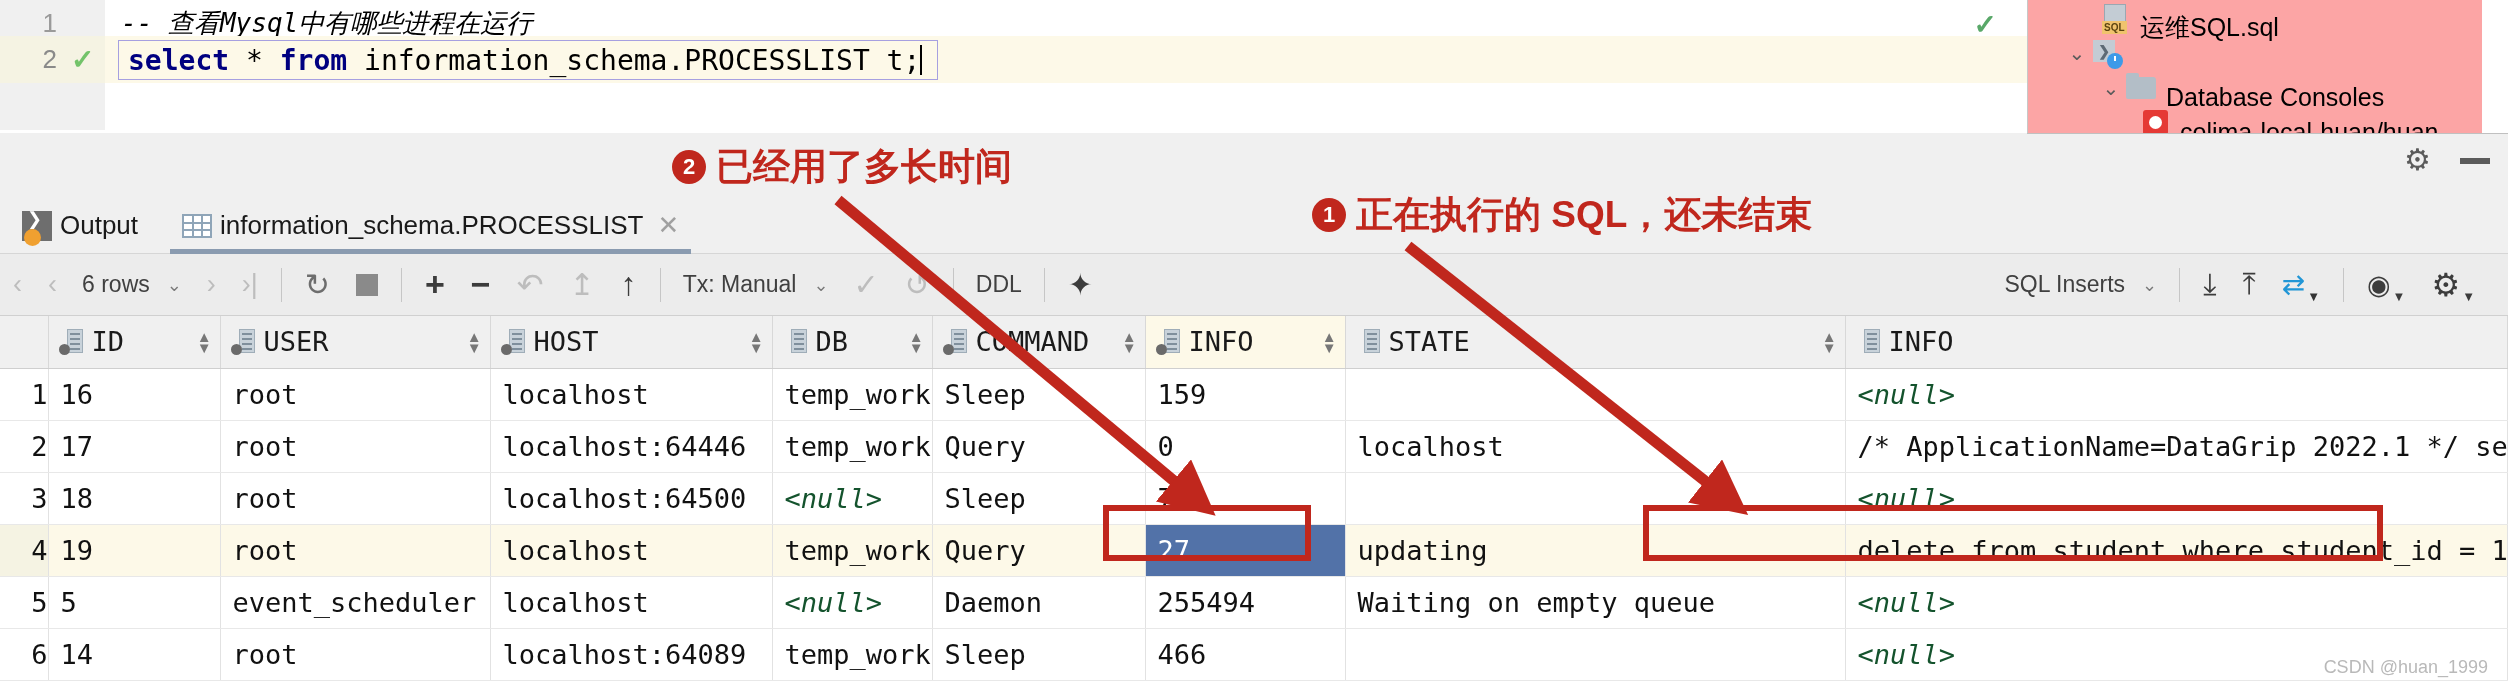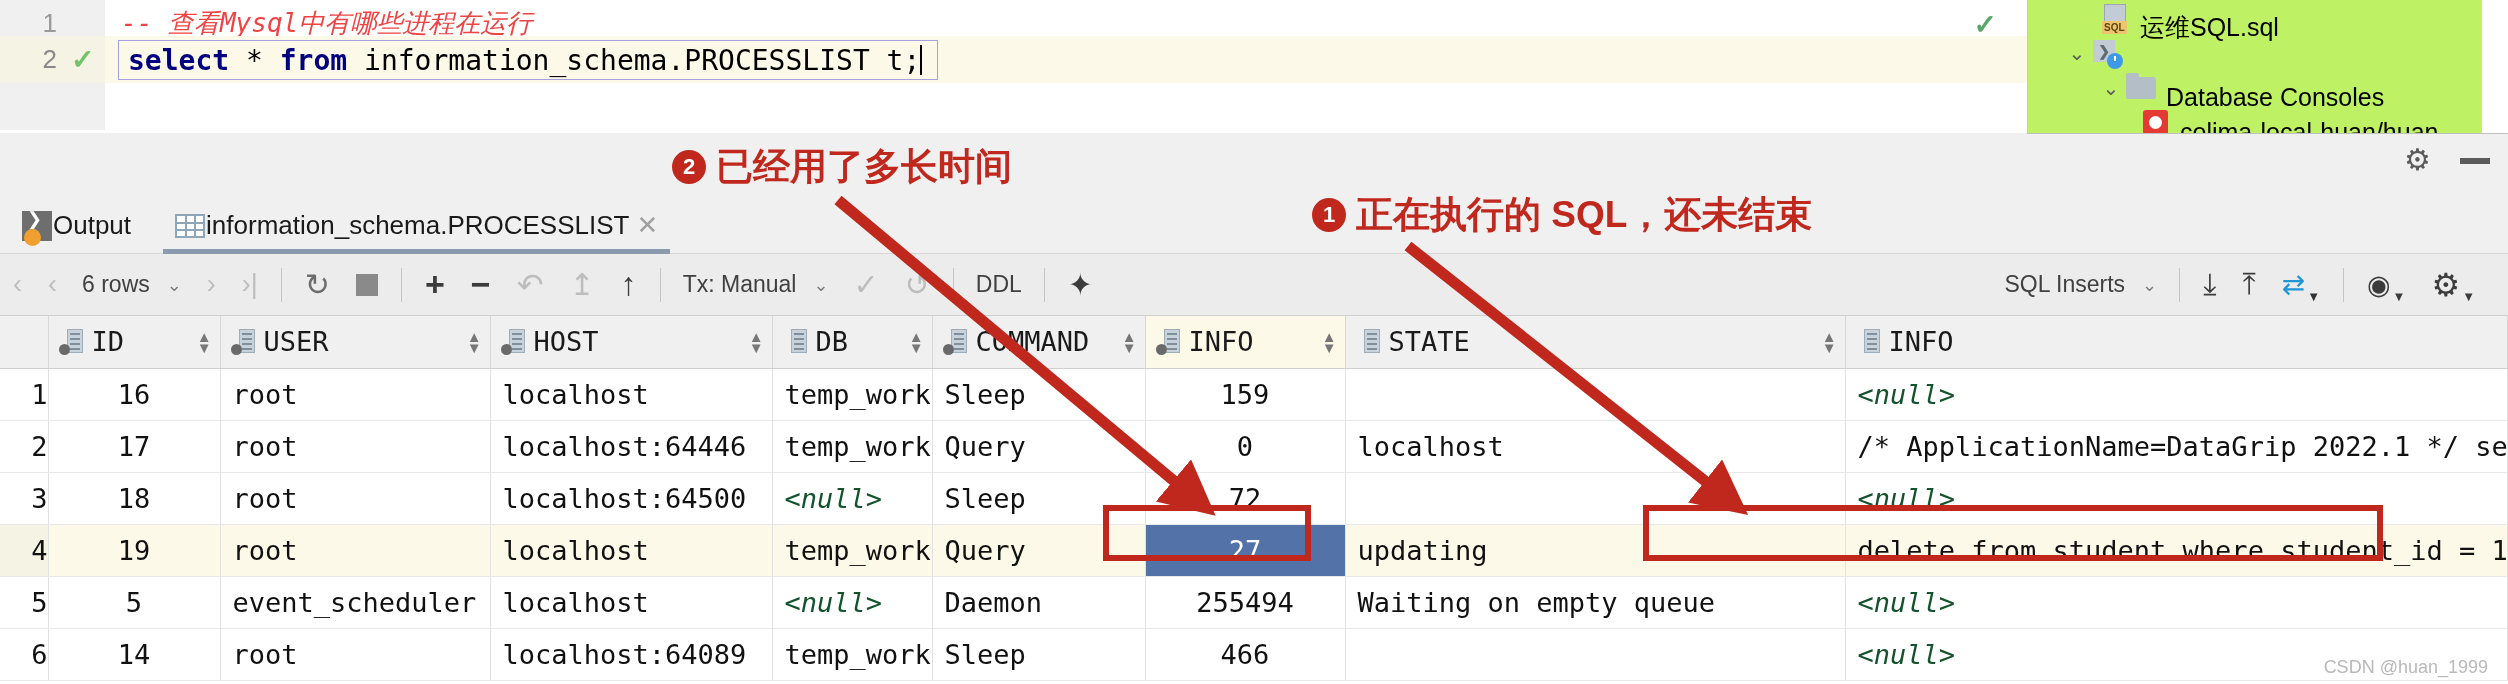--- a/index.html
+++ b/index.html
@@ -33,37 +33,37 @@
   .l3 .gutter { background:#f0f0f0; }
   .gutter-check { width:40px; flex:0 0 40px; height:100%; position:relative; }
   .l2 .gutter-check { background:#f5f3e3; }
   .l1 .gutter-check { background:#f0f0f0; }
   .l3 .gutter-check { background:#f0f0f0; }
   .check-mark {
     position:absolute; left:6px; top:50%; transform:translateY(-50%);
     font-size:28px; color:#73c36a; line-height:1; font-weight:bold;
   }
   .ed-text { flex:1; padding-left:16px; font-size:27px; white-space:pre; }
-  .comment-text { color:#ef4444; font-style:italic; font-family:"DejaVu Sans Mono",monospace; font-size:26px;}
+  .comment-text { color:#000000; font-style:italic; font-family:"DejaVu Sans Mono",monospace; font-size:26px;}
   .sql-box {
     position:absolute; left:118px; top:40px; width:820px; height:40px;
     border:1.5px solid #a6a0e0; background:#fdf9e8;
   }
   .sql-code { position:absolute; left:128px; top:44px; font-size:28px; white-space:pre;text-align:right; }
   .kw { color:#000080; font-weight:bold; }
   .pl { color:#000000; }
   .caret { display:inline-block; width:2px; height:30px; background:#000; vertical-align:-5px; }
   .top-check {
     position:absolute; right:30px; top:8px; font-size:28px; color:#59a869; font-weight:bold;
   }
 
   
   #sidebar {
     position:absolute; left:2027px; top:0; width:455px; height:140px;
-    background:#bef264; border-left:1px solid #c8c8c8;
+    background:#fca5a5; border-left:1px solid #c8c8c8;
     font-size:25px; color:#000;
   }
   .tree-row { display:flex; align-items:center; height:35px; white-space:nowrap; }
   .tw { width:26px; flex:0 0 26px; display:flex; align-items:center; justify-content:center;
         color:#5a5a5a; font-size:20px; }
   .ti { width:34px; flex:0 0 34px; display:flex; align-items:center; justify-content:center; }
   .sql-file-icon { position:relative; width:26px; height:28px; }
   .sql-file-icon .pg { position:absolute; left:2px; top:0; width:22px; height:24px;
       background:#c3ccd4; border:1px solid #9aa7b2; }
   .sql-file-icon .tag { position:absolute; left:0; bottom:-2px; background:#f0c36d;
@@ -96,21 +96,21 @@
   #panel-ctrl { position:absolute; right:18px; top:146px; display:flex; gap:26px; align-items:center; }
   .gearbtn { width:30px; height:30px; color:#5b5b5b; }
   .minbtn { width:30px; height:6px; background:#5b5b5b; }
 
   
   #tabs {
     position:absolute; left:0; top:198px; width:2508px; height:56px;
     background:#f0f0f0; display:flex; align-items:center;
     border-bottom:1px solid #d6d6d6;
   }
-  .tab { display:flex; align-items:center; height:56px; padding:0 22px; gap:1px;
+  .tab { display:flex; align-items:center; height:56px; padding:0 22px; gap:8px;
          font-size:26px; color:#1a1a1a; position:relative; }
   .tab.active::after { content:""; position:absolute; left:10px; right:10px; bottom:0;
                        height:5px; background:#8a9bb0; }
   .tab-ico-out { position:relative; width:30px; height:30px; background:#6e6e6e; }
   .tab-ico-out::before { content:"\276F"; position:absolute; left:5px; top:-3px; color:#fff; font-size:18px; }
   .tab-ico-out::after { content:""; position:absolute; left:2px; bottom:-5px; width:17px; height:17px;
       background:#f0a030; border-radius:50%; }
   .tab-ico-grid { width:30px; height:24px; background:#ffffff; border:2px solid #8fa5b8; position:relative; }
   .tab-ico-grid::before { content:""; position:absolute; left:0; top:6px; right:0; height:2px; background:#8fa5b8;
       box-shadow:0 7px 0 #8fa5b8; }
@@ -171,21 +171,21 @@
     width:48px; background:#f0f0f0; color:#707070; text-align:right;
     padding-right:9px; border-right:1px solid #d8d8d8; border-bottom:1px solid #e4e4e4;
     font-family:"DejaVu Sans Mono",monospace; font-size:25px;
   }
   .drow td { height:52px; border-right:1px solid #e2e2e2; border-bottom:1px solid #e8e8e8;
       font-family:"DejaVu Sans Mono","Liberation Mono",monospace; font-size:27px; color:#111;
       vertical-align:middle; background:#ffffff; }
   .drow.hl td { background:#fdf9e8; }
   .drow.hl td.rownum { background:#f5f3e3; }
   .cell { padding:0 12px; overflow:hidden; white-space:nowrap; }
-  .cell.num { text-align:center; }
+  .cell.num { text-align:left; }
   .nullv { color:#14532d; font-style:italic; }
   .selcell { background:#5272a8 !important; color:#ffffff !important; }
   .selcell .cell { color:#ffffff; }
 
   
   .anno { position:absolute; color:#c0271d; font-size:37px; font-weight:600;
           white-space:nowrap; display:flex; align-items:center; gap:10px; }
   .badge { width:34px; height:34px; border-radius:50%; background:#c0271d; color:#fff;
            font-size:22px; font-weight:bold; display:flex; align-items:center;
            justify-content:center; flex:0 0 34px; font-family:"Liberation Sans",sans-serif; }

